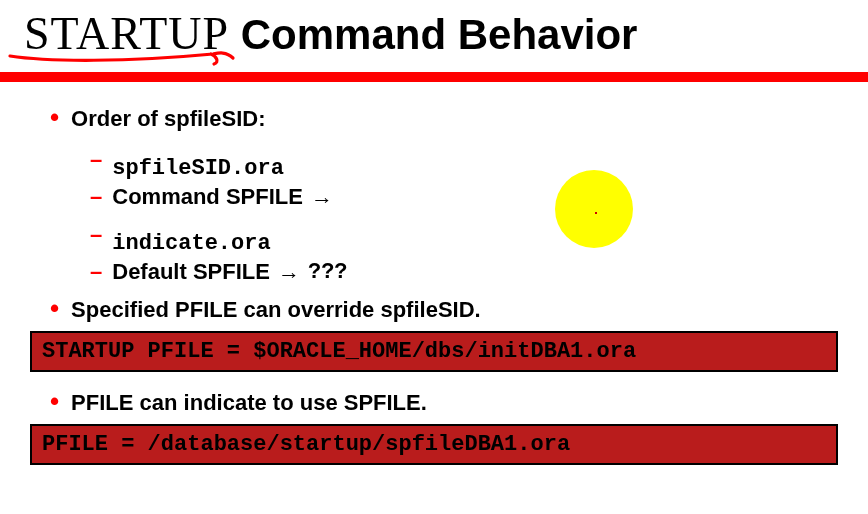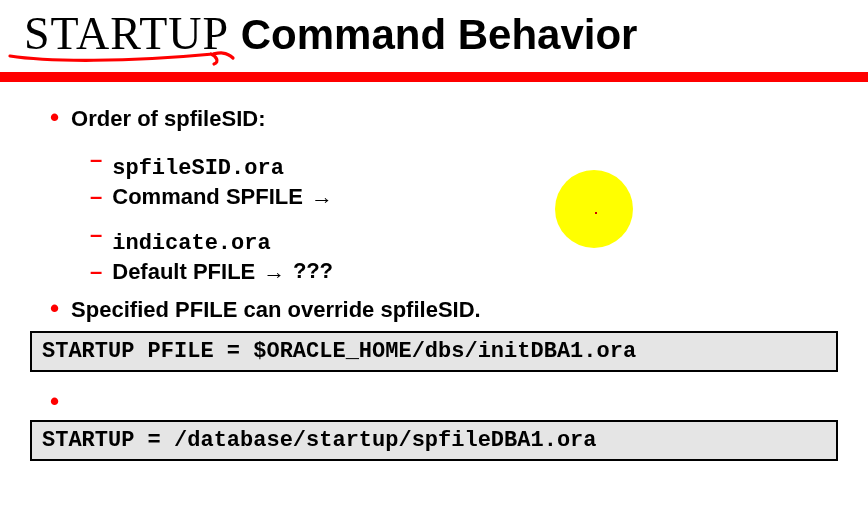--- a/index.html
+++ b/index.html
@@ -90,21 +90,21 @@
     font-size: 24px;
   }
   .qmarks {
     font-family: "Courier New", Courier, monospace;
     font-weight: 900;
     font-size: 22px;
   }
   .codebox {
     margin: 8px 30px 10px 30px;
     border: 2px solid #000;
-    background: #e5e5e5;
+    background: #b91c1c;
     padding: 6px 10px;
     font-family: "Courier New", Courier, monospace;
     font-weight: 700;
     font-size: 22px;
     white-space: nowrap;
   }
   .yellow-dot {
     position: absolute;
     width: 78px;
     height: 78px;
@@ -155,36 +155,37 @@
     <span class="arrow">→</span>
   </div>
 
   <div class="lvl2">
     <span class="dash">–</span>
     <span class="mono">indicate.ora</span>
   </div>
 
   <div class="lvl2">
     <span class="dash">–</span>
-    <span>Default PFILE</span>
+    <span>Default SPFILE</span>
     <span class="arrow">→</span>
     <span class="qmarks">???</span>
   </div>
 
   <div class="lvl1" style="margin-top:12px;">
     <span class="bullet">•</span>
     <span>Specified PFILE can override spfileSID.</span>
   </div>
 </div>
 
 <div class="codebox">
   <span>STARTUP PFILE = $ORACLE_HOME/dbs/initDBA1.ora</span>
 </div>
 
 <div class="content" style="padding-top:4px;">
   <div class="lvl1">
     <span class="bullet">•</span>
+    <span>PFILE can indicate to use SPFILE.</span>
   </div>
 </div>
 
 <div class="codebox">
-  <span>STARTUP = /database/startup/spfileDBA1.ora</span>
+  <span>PFILE = /database/startup/spfileDBA1.ora</span>
 </div>
 
 </body></html>

